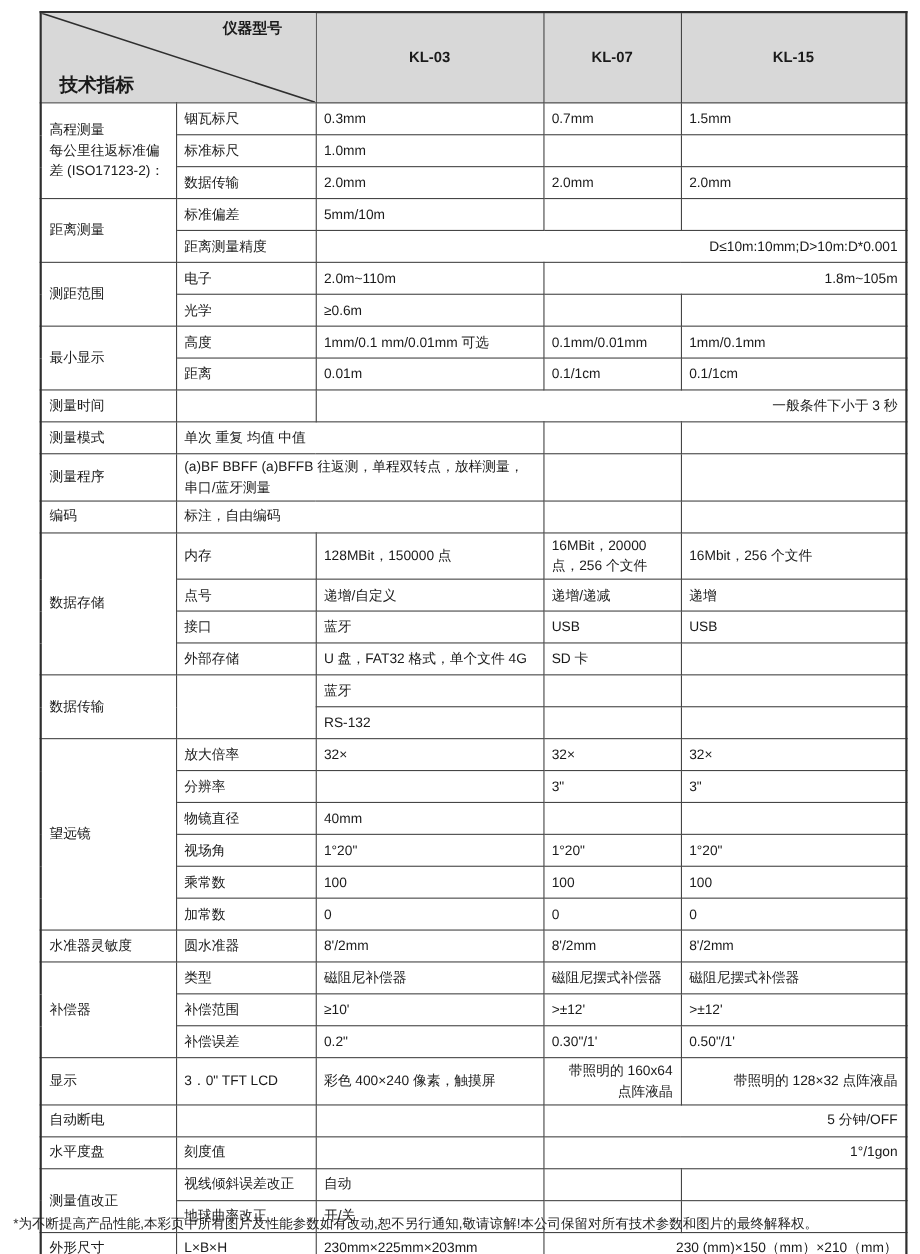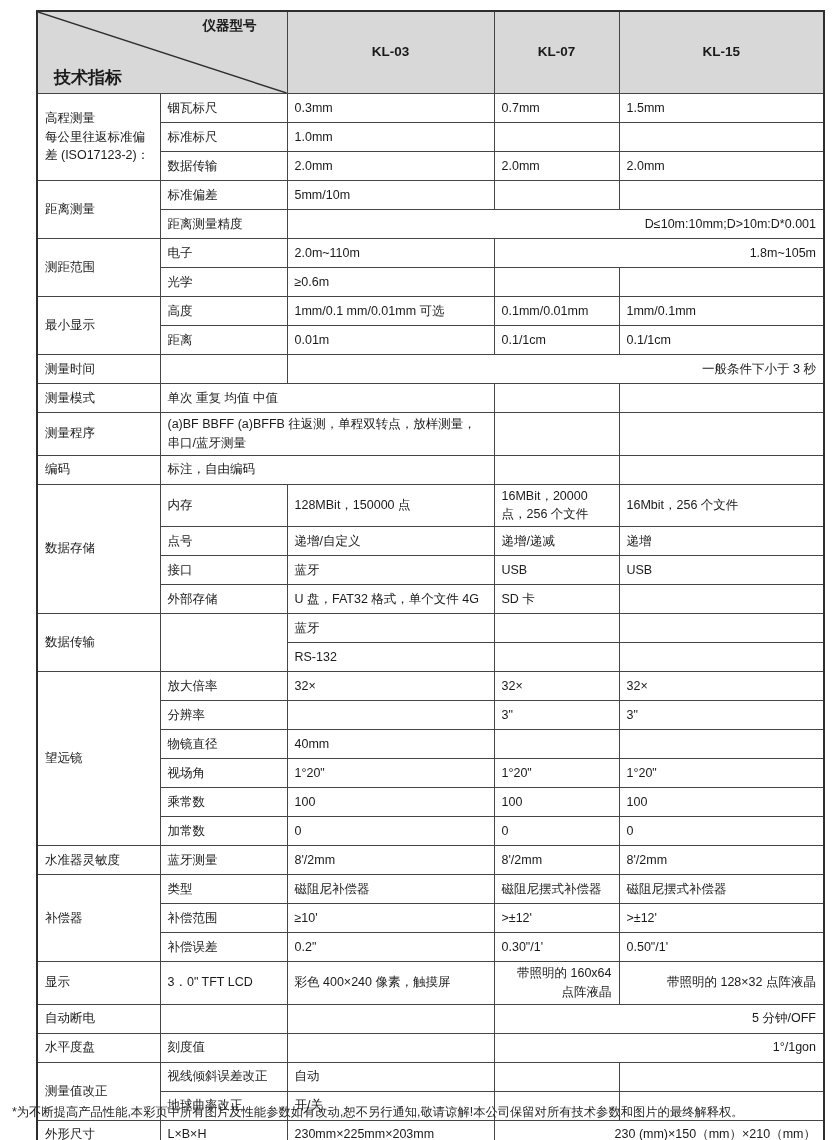--- a/index.html
+++ b/index.html
@@ -210,21 +210,21 @@
           <td class="val">100</td>
         </tr>
         <tr>
           <td class="sub">加常数</td>
           <td class="val"> 0</td>
           <td class="val"> 0</td>
           <td class="val"> 0</td>
         </tr>
         <tr>
           <td class="label">水准器灵敏度</td>
-          <td class="sub">蓝牙测量</td>
+          <td class="sub">圆水准器</td>
           <td class="val">8'/2mm</td>
           <td class="val">8'/2mm</td>
           <td class="val">8'/2mm</td>
         </tr>
         <tr>
           <td rowspan="3" class="label">补偿器</td>
           <td class="sub">类型</td>
           <td class="val">磁阻尼补偿器</td>
           <td class="val">磁阻尼摆式补偿器</td>
           <td class="val">磁阻尼摆式补偿器</td>

